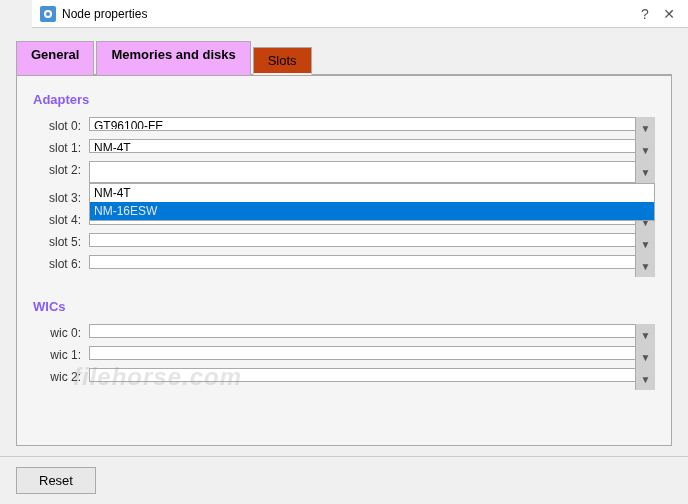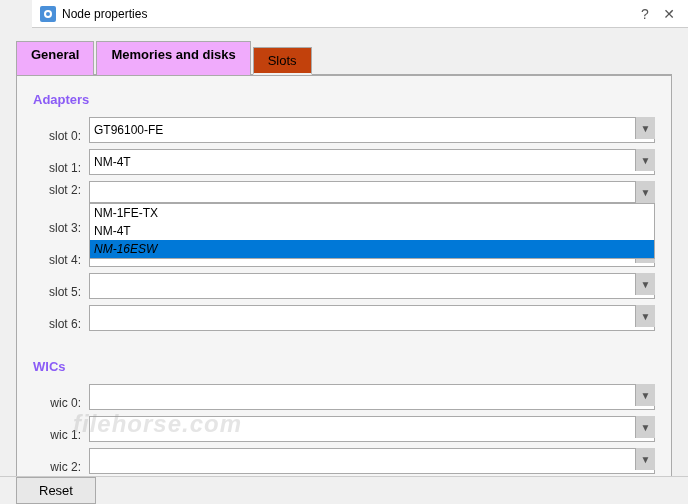--- a/index.html
+++ b/index.html
@@ -138,21 +138,21 @@
       -webkit-appearance: none;
       cursor: pointer;
       position: relative;
     }
     .dropdown-wrapper {
       flex: 1;
       position: relative;
     }
     .dropdown-wrapper select {
       width: 100%;
-      height: 26px;
+      height: 14px;
       border: 1px solid #aaa;
       background: white;
       font-size: 12px;
       padding: 1px 4px;
       appearance: none;
       -webkit-appearance: none;
       cursor: pointer;
     }
     .dropdown-arrow {
       position: absolute;
@@ -194,22 +194,21 @@
       border: 1px solid #aaa;
       z-index: 10;
       font-size: 12px;
     }
     .dropdown-list-item {
       padding: 2px 4px;
       cursor: pointer;
     }
     .dropdown-list-item.selected {
       background: #0078d7;
-      color: #000000;
-      font-style: italic;
+      color: #e5e5e5;
     }
 
     .section-spacer {
       height: 18px;
     }
 
     
     .watermark {
       position: absolute;
       bottom: 54px;
@@ -221,21 +220,21 @@
       letter-spacing: 1px;
       margin-left: 40px;
     }
 
     
     .bottom-bar {
       position: absolute;
       bottom: 0;
       left: 0;
       right: 0;
-      height: 28px;
+      height: 48px;
       background: #f0f0f0;
       border-top: 1px solid #ccc;
       display: flex;
       align-items: center;
       padding: 0 16px;
     }
     .btn {
       padding: 5px 22px;
       font-size: 13px;
       border: 1px solid #aaa;
@@ -302,21 +301,20 @@
         <div class="dropdown-arrow">▼</div>
       </div>
     </div>
 
     <div class="slot-row" style="align-items:flex-start;">
       <span class="slot-label" style="margin-top:2px;">slot 2:</span>
       <div class="dropdown-open-wrapper">
         <div class="dropdown-field"></div>
         <div class="dropdown-arrow" style="position:absolute;right:0;top:0;width:20px;height:22px;background:#d0d0d0;border-left:1px solid #aaa;display:flex;align-items:center;justify-content:center;pointer-events:none;font-size:10px;color:#555;">▼</div>
         <div class="dropdown-list">
-          <div class="dropdown-list-item">NM-1FE-TX</div>
           <div class="dropdown-list-item">NM-4T</div>
           <div class="dropdown-list-item selected">NM-16ESW</div>
         </div>
       </div>
     </div>
 
     <div class="slot-row">
       <span class="slot-label">slot 3:</span>
       <div class="dropdown-wrapper">
         <select class="dropdown">

